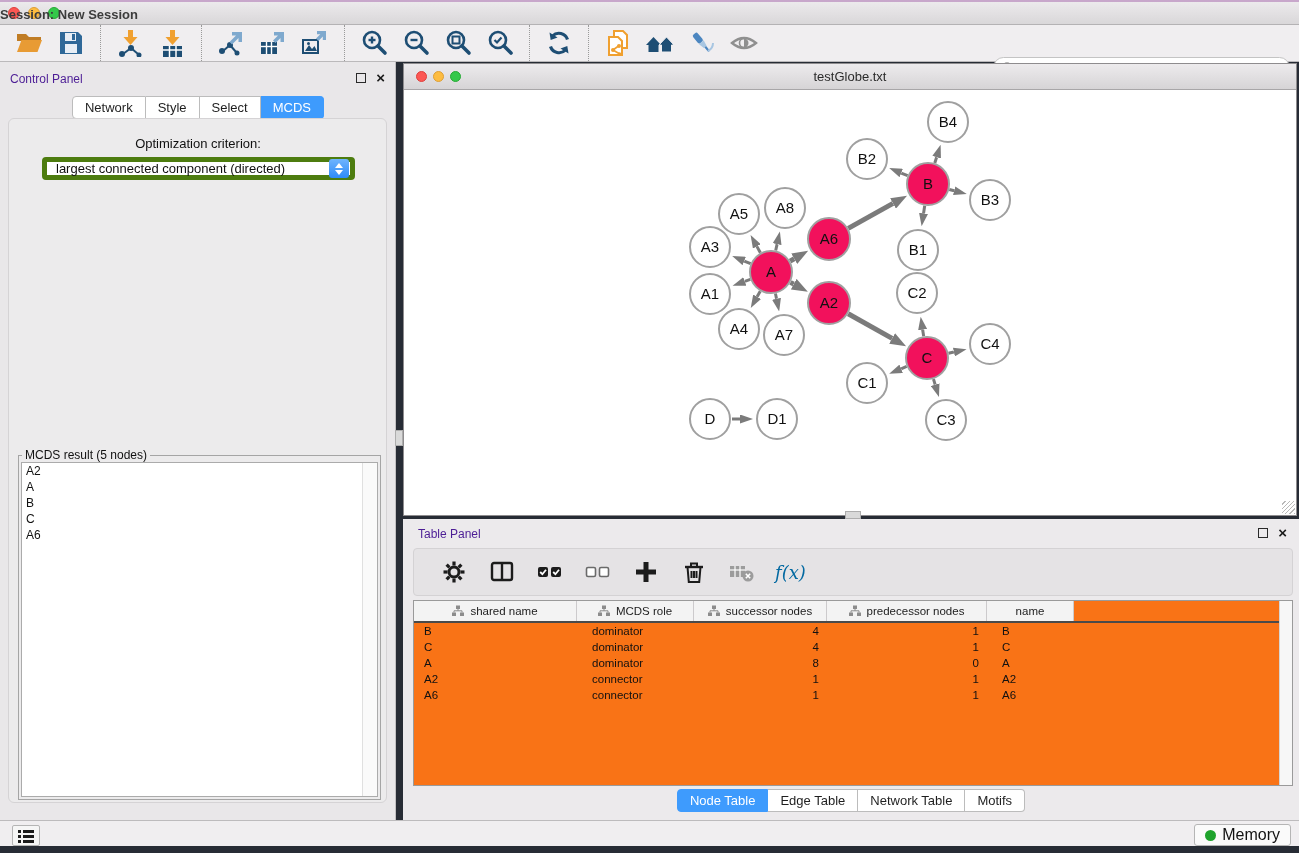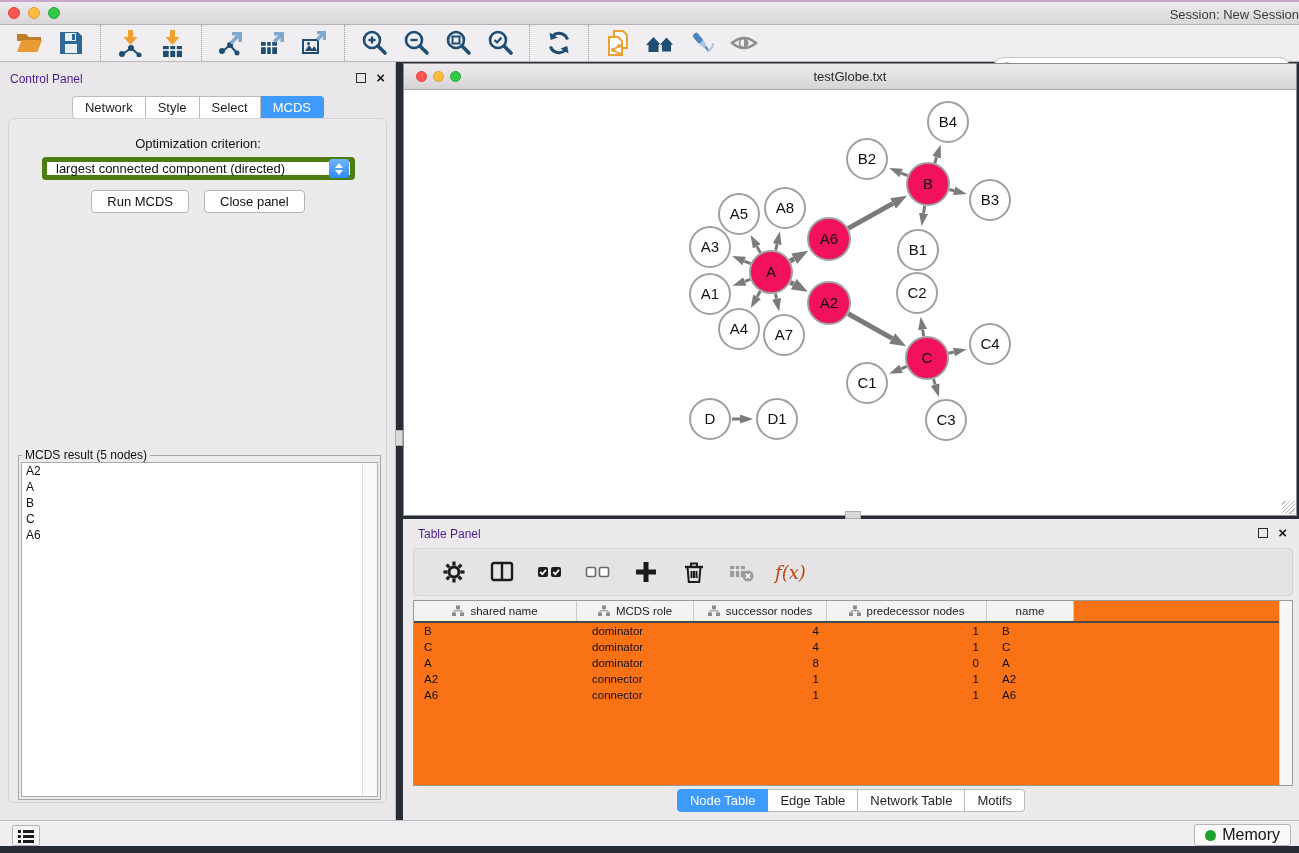--- a/index.html
+++ b/index.html
@@ -6,21 +6,21 @@
   #screen{position:relative;width:1299px;height:853px;background:#272C35;font-family:"Liberation Sans",sans-serif;overflow:hidden;-webkit-font-smoothing:antialiased;}
   .abs{position:absolute;}
   
   #top-strip{left:0;top:0;width:1299px;height:2px;background:#C8A7CB;}
   #titlebar{left:0;top:2px;width:1299px;height:22px;background:linear-gradient(#ECEAEC,#D9D7D9);border-bottom:1px solid #B4B2B4;}
   .lights{display:flex;gap:8px;position:absolute;left:8px;top:5px;}
   .light{width:12px;height:12px;border-radius:50%;}
   .light.red{background:#FC5753;border:1px solid #DF3F3B;box-sizing:border-box;}
   .light.yellow{background:#FDBC40;border:1px solid #DE9F34;box-sizing:border-box;}
   .light.green{background:#34C84A;border:1px solid #27AA35;box-sizing:border-box;}
-  #title-text{left:0;top:5px;width:1299px;text-align:right;font-size:13px;color:#3C3C3C;}
+  #title-text{left:0;top:5px;width:1299px;text-align:left;font-size:13px;color:#3C3C3C;font-weight:bold;}
   
   #toolbar{left:0;top:25px;width:1299px;height:37px;background:#F0EEF0;border-bottom:1px solid #BBB9BB;display:flex;align-items:center;padding-left:8px;box-sizing:border-box;}
   .tb-icon{width:30px;height:30px;display:inline-flex;align-items:center;justify-content:center;margin:0 6px;}
   .tb-icon svg{display:block;}
   .tsep{align-self:stretch;border-left:1px dotted #9A9A9A;margin:0 8px;}
   #search-wrap{position:absolute;right:9px;top:32px;width:297px;height:21px;background:#fff;border:1px solid #C4C4C4;border-radius:11px;display:flex;align-items:center;padding-left:7px;box-sizing:border-box;}
   #search-wrap input{border:none;outline:none;flex:1;font-size:12px;background:transparent;font-family:"Liberation Sans",sans-serif;}
   
   #control-panel{left:0;top:62px;width:396px;height:758px;background:#E9E7E9;border-right:1px solid #C2C0C2;box-sizing:border-box;}
   .panel-title{font-size:12px;color:#4c1d95;}
@@ -54,21 +54,21 @@
   #nw-titlebar{position:absolute;left:0;top:0;right:0;height:25px;background:linear-gradient(#EDEBED,#D6D4D6);border-bottom:1px solid #A8A6A8;}
   #nw-titlebar .lights{left:12px;top:7px;gap:6px;}
   #nw-titlebar .light{width:11px;height:11px;}
   #nw-title-text{position:absolute;left:0;top:5px;width:100%;text-align:center;font-size:13px;color:#2B2B2B;}
   #nw-canvas{position:absolute;left:0;top:26px;right:0;bottom:0;background:#FFF;}
   #nw-grip{position:absolute;right:1px;bottom:1px;width:13px;height:13px;background:repeating-linear-gradient(135deg,transparent,transparent 2px,#B9B9B9 2px,#B9B9B9 3px);}
   
   #table-panel{left:403px;top:519px;width:896px;height:301px;background:#ECEAEC;}
   #tp-toolbar{position:absolute;left:10px;top:29px;width:880px;height:48px;background:#E5E3E5;border:1px solid #D4D2D4;border-radius:4px;box-sizing:border-box;display:flex;align-items:center;padding-left:16px;}
   #tp-toolbar .tb-icon{margin:0 9px;}
-  .fx{font-family:"DejaVu Serif",serif;font-style:italic;font-size:18px;color:#c2410c;text-align:center;}
+  .fx{font-family:"DejaVu Serif",serif;font-style:italic;font-size:18px;color:#0369a1;text-align:center;}
   #tp-table{position:absolute;left:10px;top:81px;width:880px;height:186px;background:#f97316;border:1px solid #9A9A9A;box-sizing:border-box;overflow:hidden;}
   #thead{display:inline-flex;height:20px;background:#F3F3F3;}
   .th{display:flex;align-items:center;justify-content:center;gap:6px;font-size:11.5px;color:#222;border-right:1px solid #CCCACC;box-sizing:border-box;height:20px;}
   #thead-line{height:2px;background:#4A4A4A;width:100%;}
   .tr{display:flex;height:16px;align-items:center;}
   .td{font-size:11.5px;color:#111;box-sizing:border-box;white-space:nowrap;overflow:hidden;}
   .td:nth-child(1){padding-left:10px;}
   .td:nth-child(2){padding-left:15px;}
   .td:nth-child(3){text-align:right;padding-right:8px;}
   .td:nth-child(4){text-align:right;padding-right:8px;}
@@ -273,24 +273,20 @@
       <div class="tab active">MCDS</div>
     </div>
   <div class="abs" id="cp-body"></div>
   <div class="abs" id="opt-label">Optimization criterion:</div>
   <div class="abs" id="dropdown">
     <span class="dd-text">largest connected component (directed)</span>
     <span class="dd-step">
         <span class="tri-up"></span>
         <span class="tri-down"></span>
       </span>
-  </div>
-  <div class="abs" id="cp-buttons">
-    <button class="mac-btn">Run MCDS</button>
-    <button class="mac-btn">Close panel</button>
   </div>
   <div class="abs" id="mcds-fieldset">
     <span id="mcds-legend">MCDS result (5 nodes)</span>
     <div id="mcds-list">
       <div class="item">A2</div>
         <div class="item">A</div>
         <div class="item">B</div>
         <div class="item">C</div>
         <div class="item">A6</div>
         <div id="mcds-scroll"></div>

